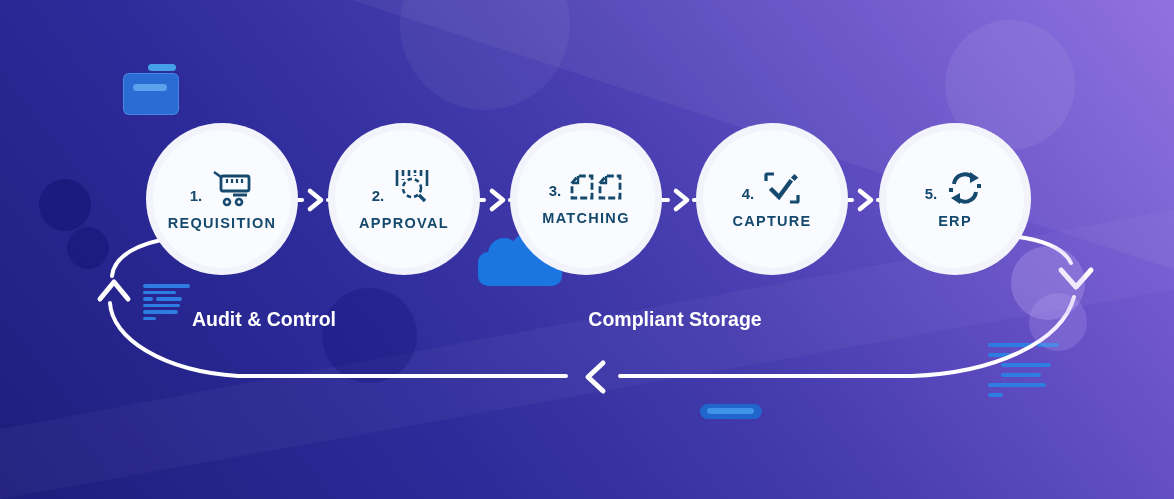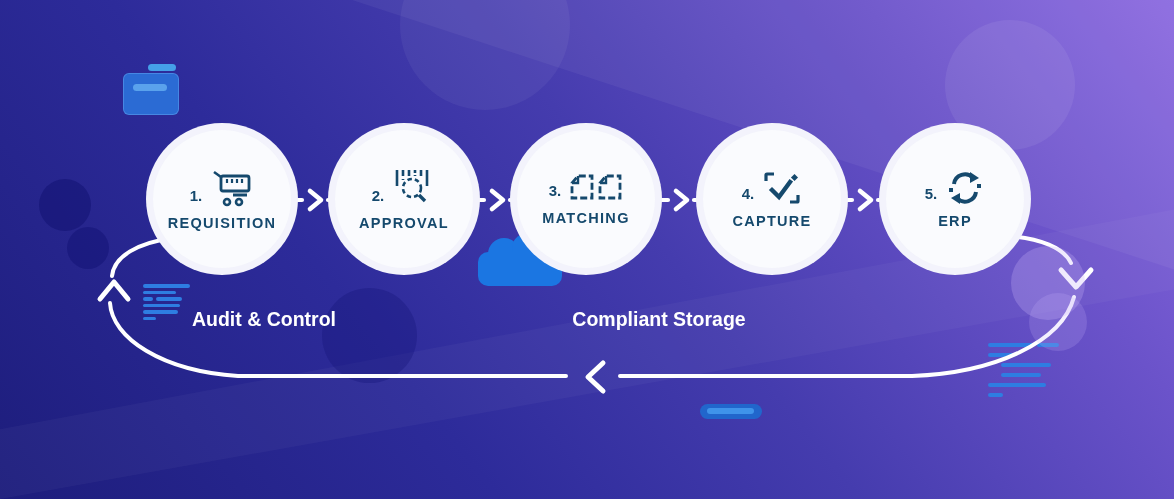--- a/index.html
+++ b/index.html
@@ -243,17 +243,17 @@
           <polygon points="15,23 6,28 15,34" fill="#15496d" stroke="none"></polygon>
           <line x1="4" y1="20" x2="8" y2="20" stroke-width="4"></line>
           <line x1="32" y1="16" x2="36" y2="16" stroke-width="4"></line>
         </svg>
       </span>
     </div>
     <span class="lbl">ERP</span>
   </div>
 
   <div class="abs cycle" style="left:264px">Audit &amp; Control</div>
-  <div class="abs cycle" style="left:659px">Compliant Storage</div>
+  <div class="abs cycle" style="left:675px">Compliant Storage</div>
 
   <div class="abs bokeh bk5"></div>
   <div class="abs bokeh bk6"></div>
 </div>
 
 </body></html>

